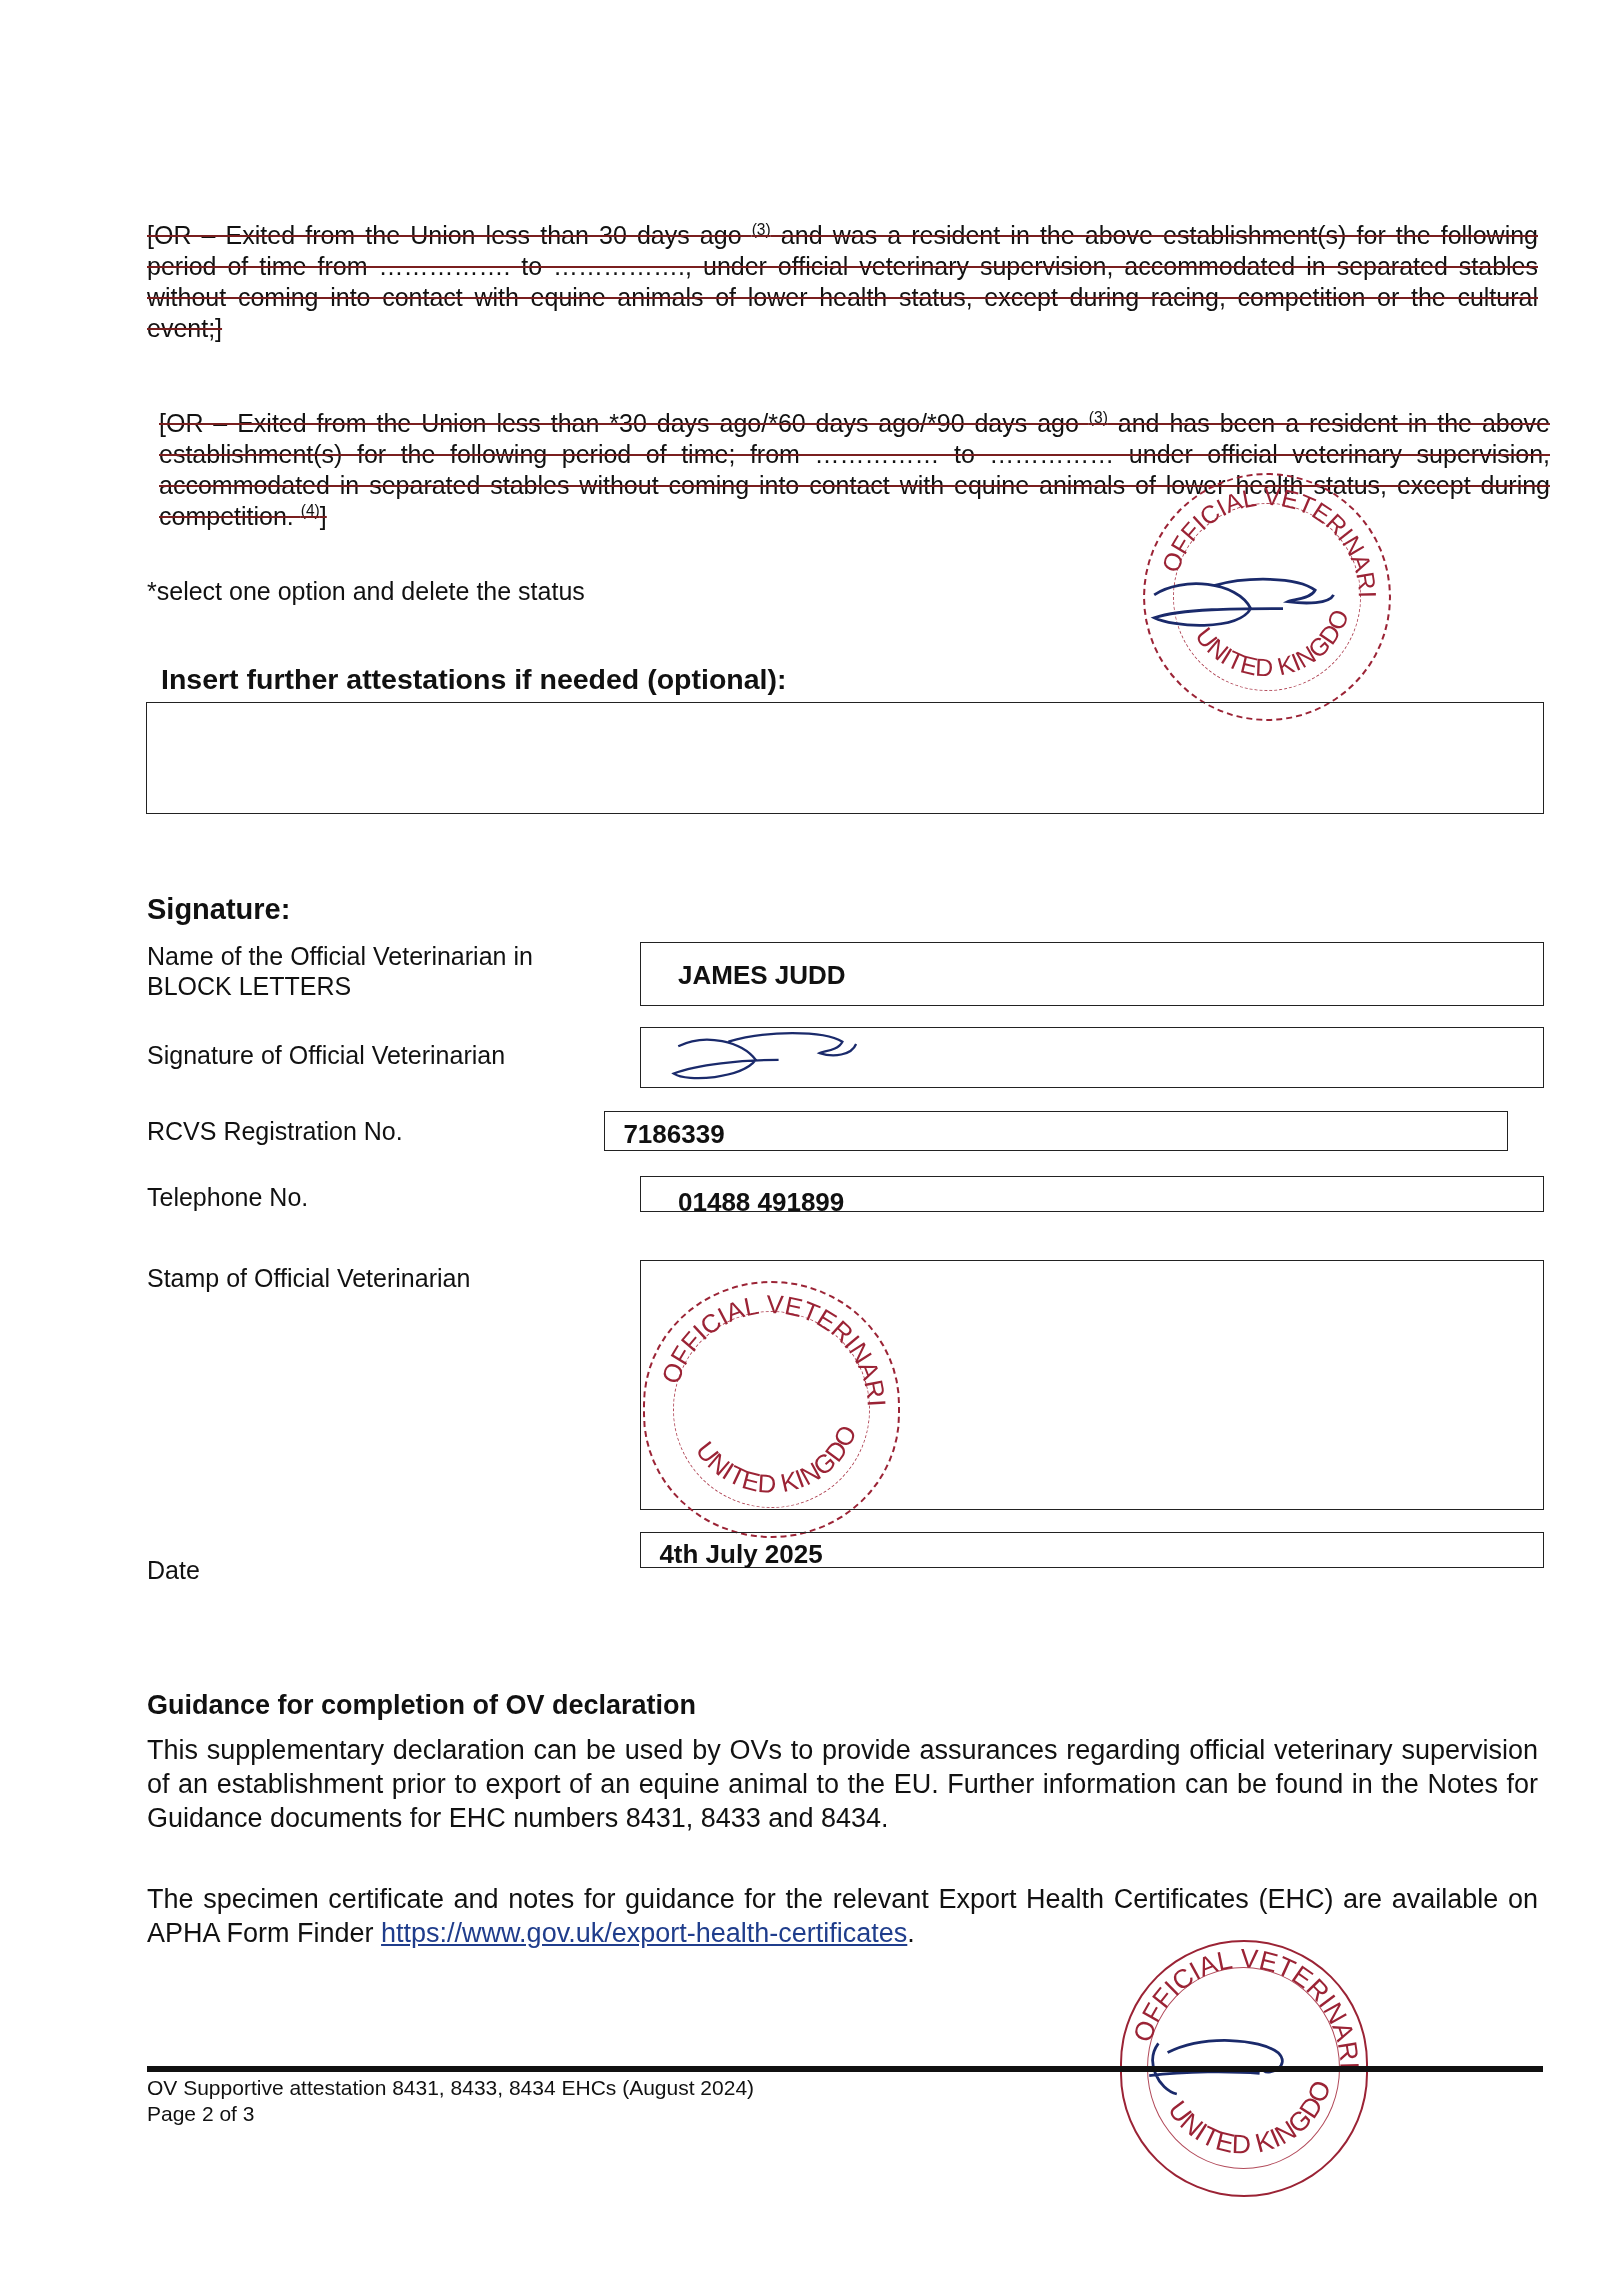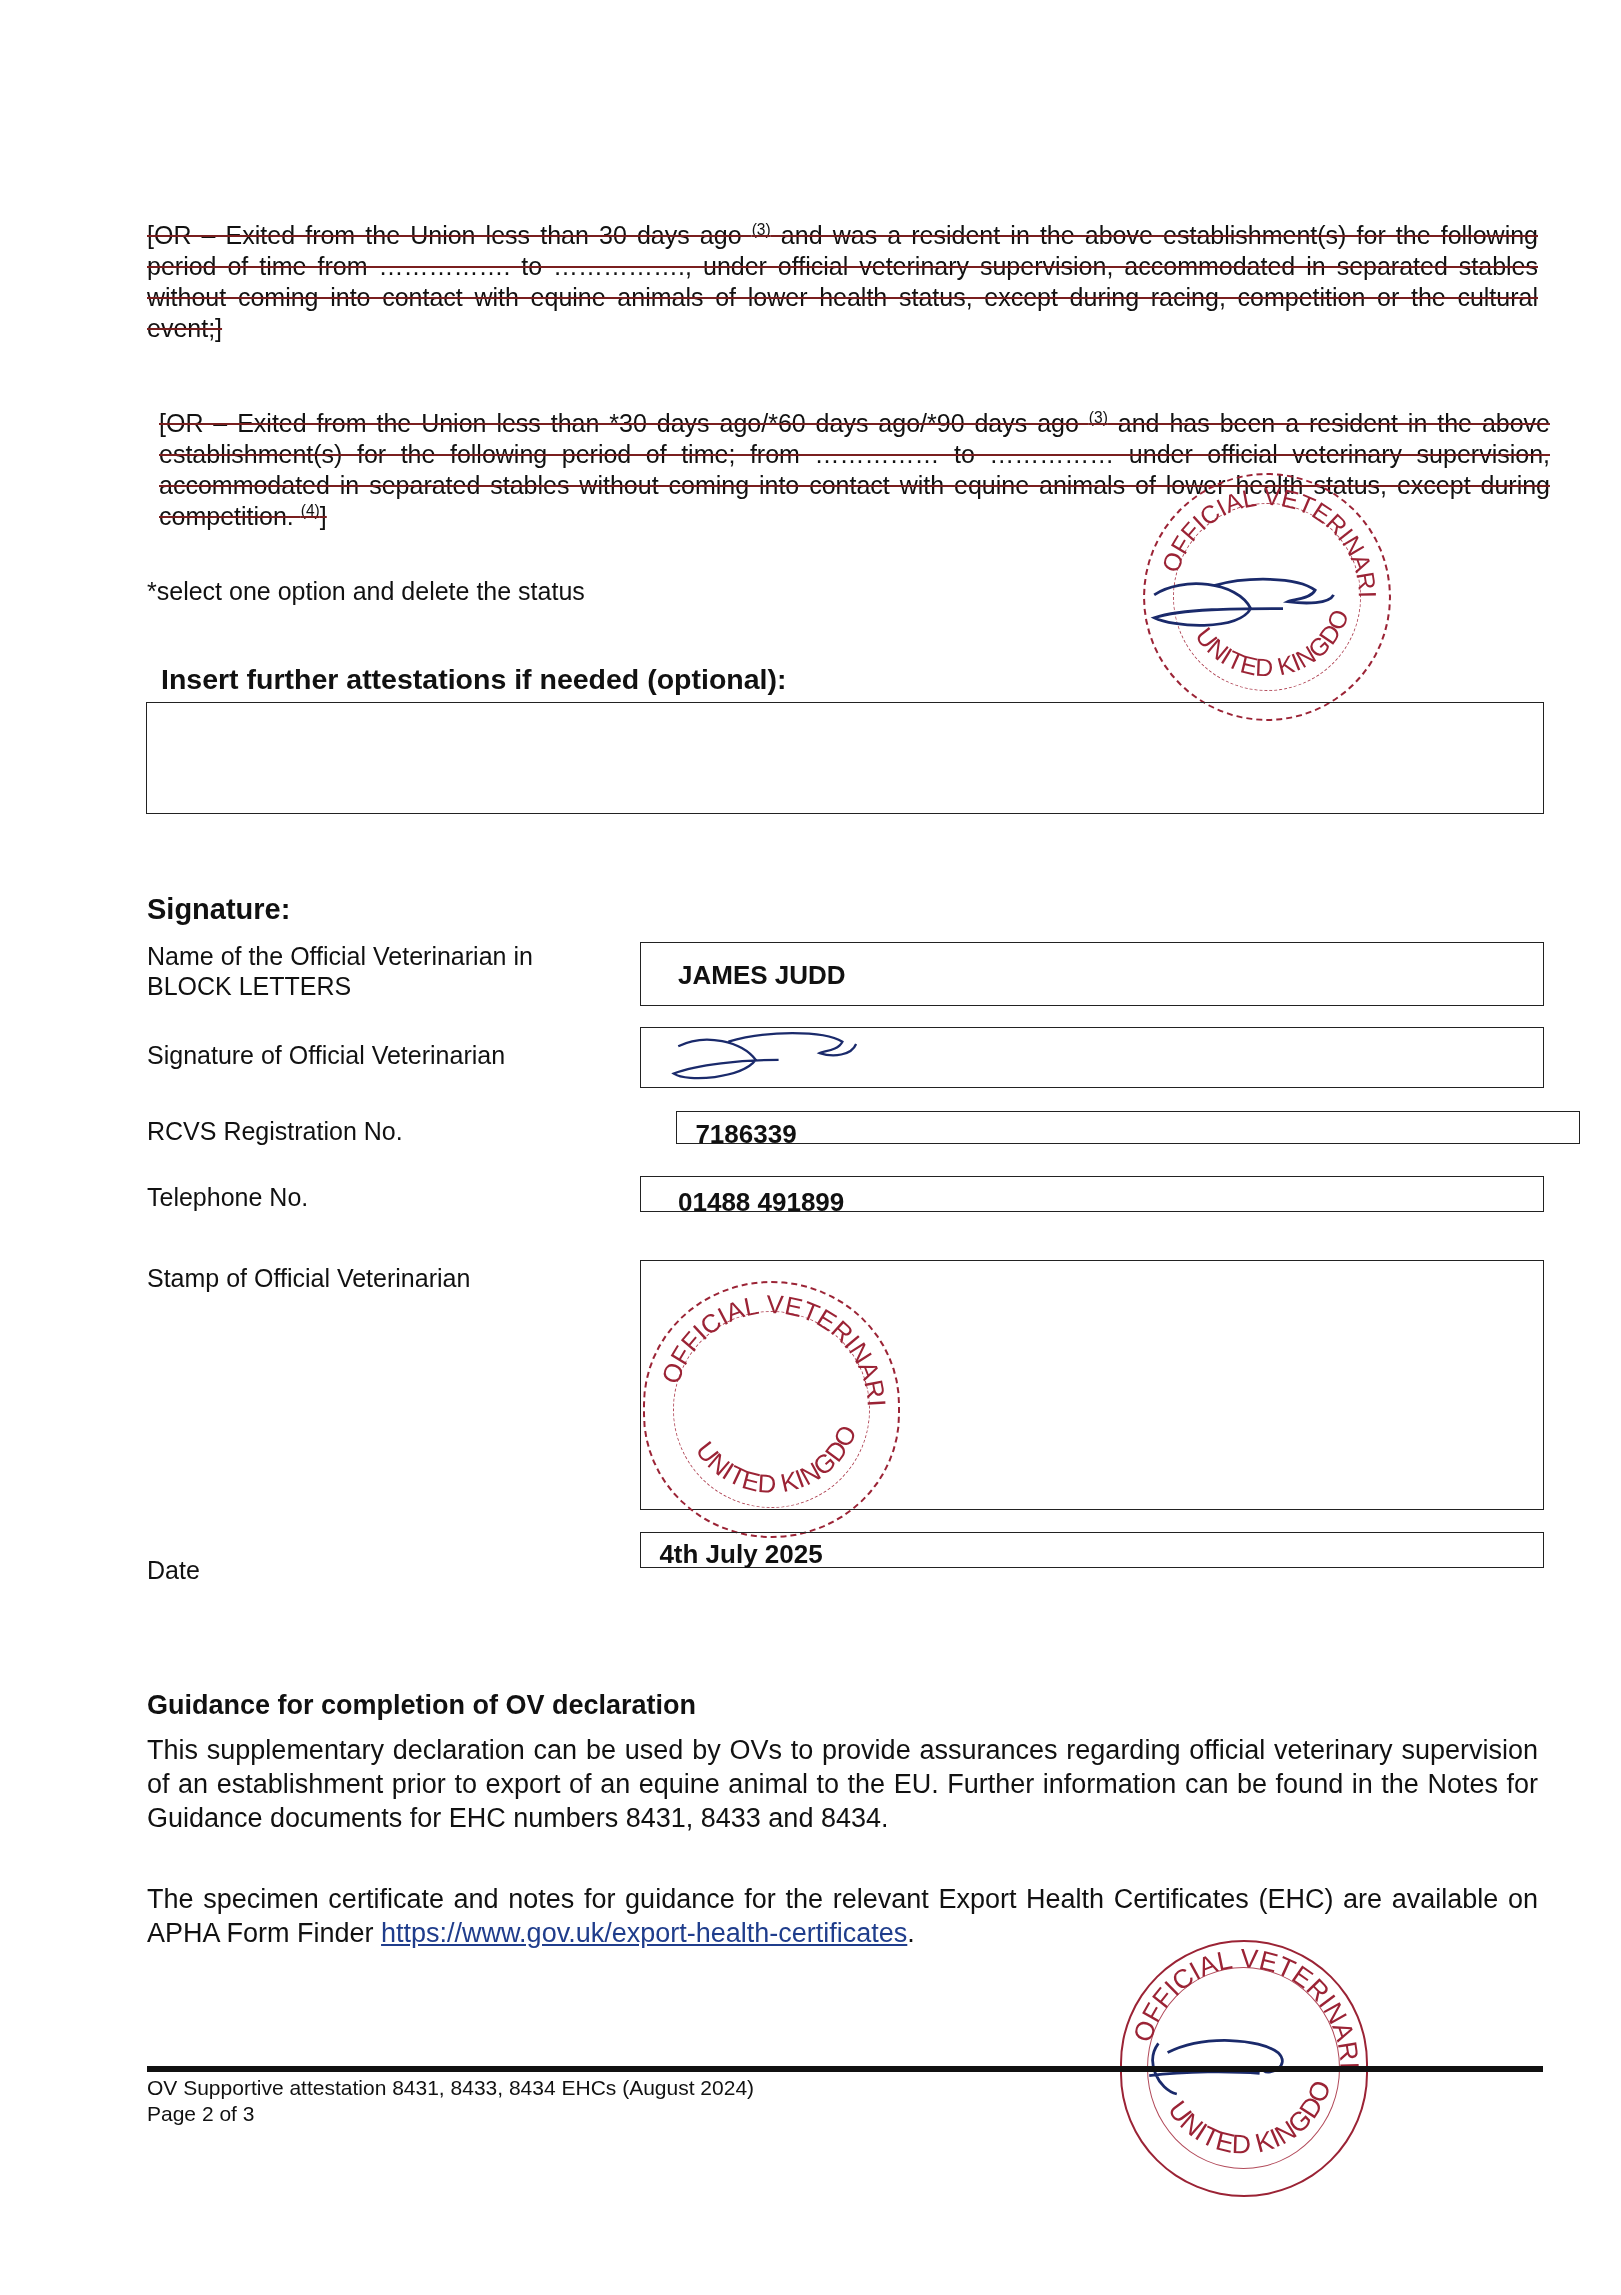--- a/index.html
+++ b/index.html
@@ -64,21 +64,21 @@
 </div>
 
 <div class="abs label" style="top:1040px;">Signature of Official Veterinarian</div>
 <div class="abs box" style="left:640px; top:1027px; width:904px; height:61px;">
   <svg width="321" height="57" style="position:absolute;left:9.2px;top:0px;" viewBox="0 0 700 125">
     <path d="M 60 40 C 120 10, 200 30, 230 70 C 200 110, 80 120, 50 100 C 100 80, 200 70, 280 70 M 170 30 C 250 5, 380 5, 420 30 C 410 50, 380 50, 370 55 C 400 65, 440 60, 450 35" fill="none" stroke="#1a2a6b" stroke-width="5"></path>
   </svg>
 </div>
 
 <div class="abs label" style="top:1116px;">RCVS Registration No.</div>
-<div class="abs box" style="left:676px; top:1111px; width:904px; height:33px;text-decoration:underline;">
+<div class="abs box" style="left:604px; top:1111px; width:904px; height:40px;text-decoration:underline;">
   <span class="abs field-val" style="left:18.4px; top:7.3px;">7186339</span>
 </div>
 
 <div class="abs label" style="top:1182px;">Telephone No.</div>
 <div class="abs box" style="left:640px; top:1176px; width:904px; height:36px;">
   <span class="abs field-val" style="left:37px; top:10px;">01488 491899</span>
 </div>
 
 <div class="abs label" style="top:1263px;">Stamp of Official Veterinarian</div>
 <div class="abs box" style="left:640px; top:1260px; width:904px; height:250px;"></div>

